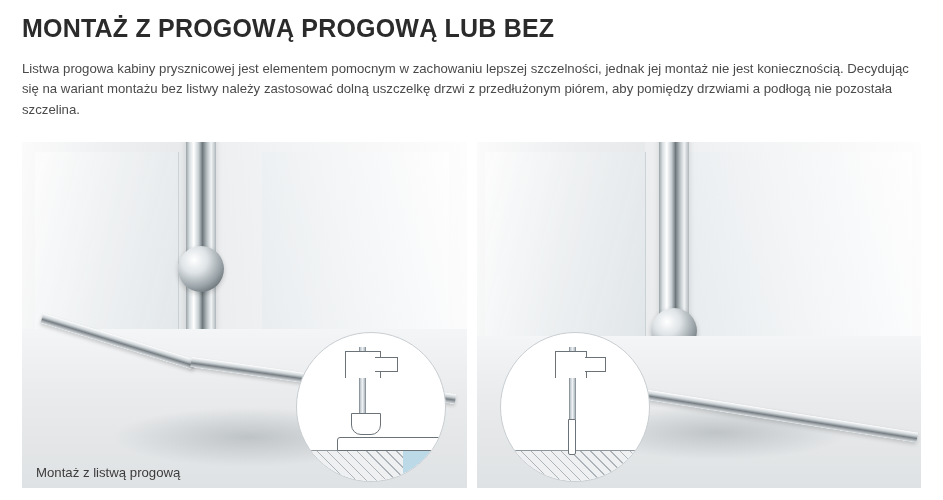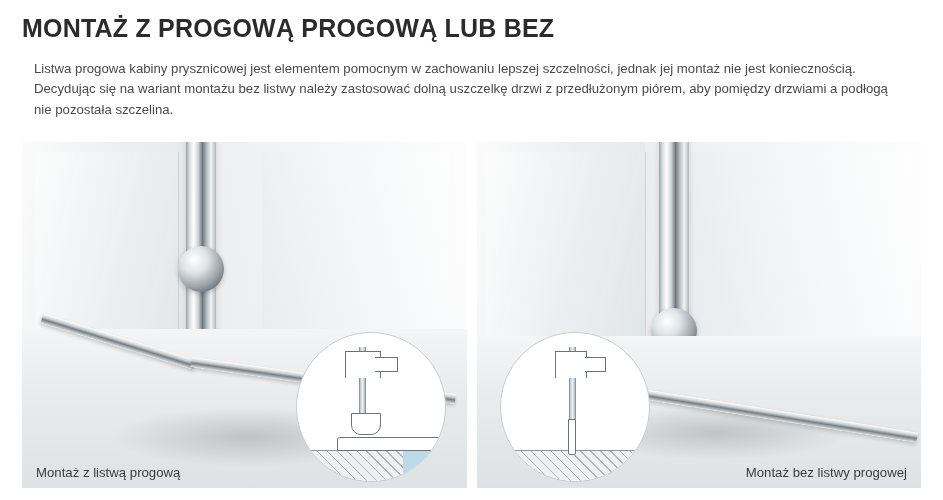--- a/index.html
+++ b/index.html
@@ -29,21 +29,21 @@
     margin: 14px 0 0 0;
     line-height: 1.15;
   }
   .intro {
     margin-top: 16px;
     font-size: 13.2px;
     line-height: 1.55;
     color: #4a4a4a;
     max-width: 900px;
   }
-  .intro p { margin: 12px; }
+  .intro p { margin: 0; }
 
   .panels {
     position: relative;
     margin-top: 22px;
     display: flex;
     gap: 10px;
     height: 346px;
   }
   .panel {
     position: relative;
@@ -232,21 +232,20 @@
         <div class="wall-right"></div>
         <div class="glass-l" style="left:2%; width:36%; height:62%;"></div>
         <div class="glass-r" style="right:2%; width:52%; height:58%;"></div>
         <div class="post" style="left:41%; height:56%;"></div>
         <div class="post-cap" style="left:calc(41% - 8px); top:48%;"></div>
         <div class="floor" style="height:44%;"></div>
         <div class="shadow-soft" style="left:24%; bottom:8%; width:60%; height:55px;"></div>
         <div class="rail" style="left:30%; top:70%; width:70%; transform:rotate(9deg); transform-origin:left center;"></div>
       </div>
 
-      <div class="caption right">Montaż bez listwy progowej</div>
     </div>
 
     <div class="circle-inset left">
       <div class="ci-floor"></div>
       <div class="ci-hatch"></div>
       <div class="ci-blue"></div>
       <div class="ci-glass" style="top:14px; height:66px; margin-left:-12px;"></div>
       <div class="ci-profile" style="left:50%; margin-left:-26px; top:18px; width:34px; height:26px; border-bottom:none;"></div>
       <div class="ci-profile" style="left:50%; margin-left:4px; top:24px; width:22px; height:13px; border-left:none;"></div>
       <div class="ci-seal" style="left:50%; margin-left:-20px; top:80px; width:28px; height:20px;"></div>

